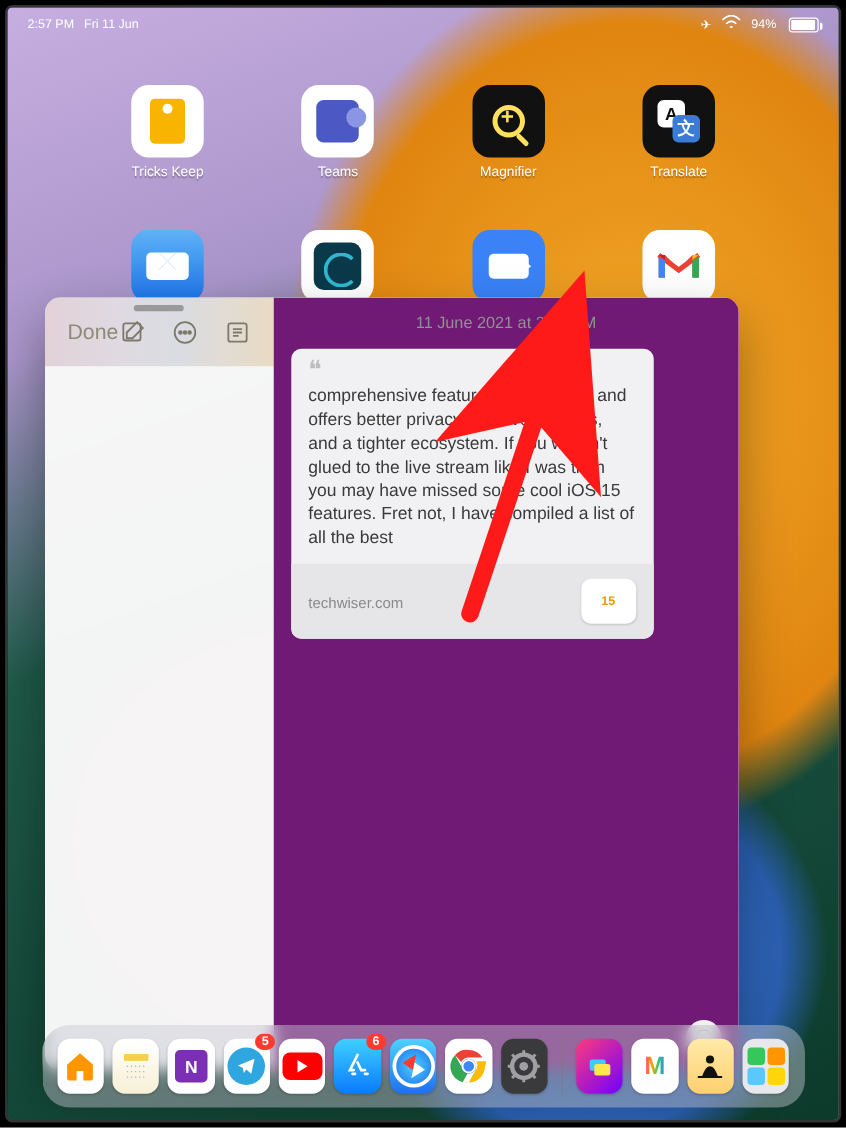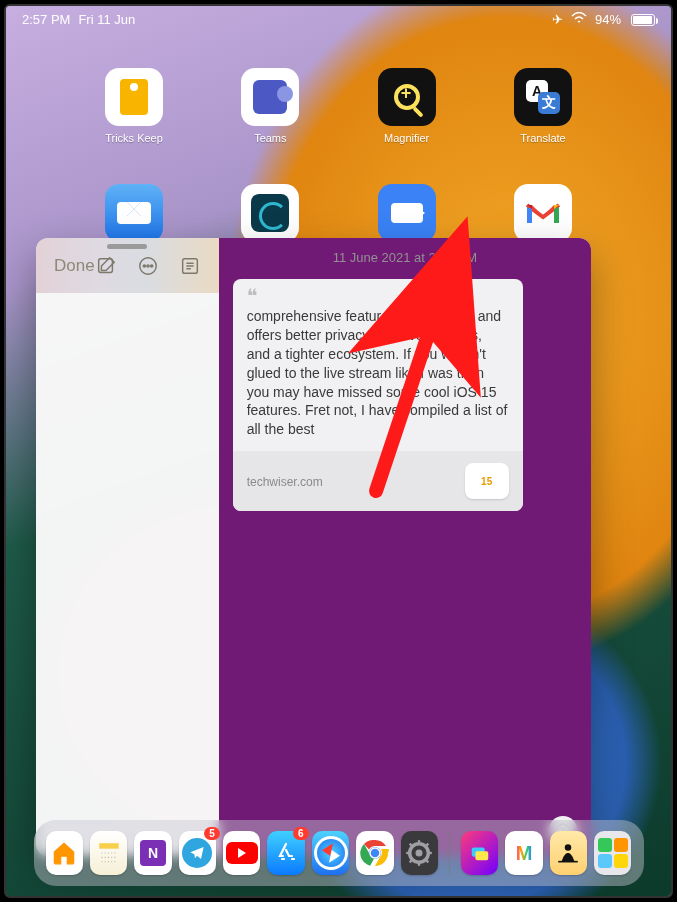--- a/index.html
+++ b/index.html
@@ -20,21 +20,21 @@
     position: absolute; inset: 0;
     background:
       radial-gradient(ellipse 400px 500px at 75% 35%, #f2a928 0%, #e08510 60%, transparent 70%),
       radial-gradient(ellipse 300px 280px at 35% 75%, #d14d8e 0%, #c03a7a 55%, transparent 68%),
       radial-gradient(ellipse 280px 260px at 70% 85%, #3a7bd5 0%, #2a5fb0 55%, transparent 68%),
       linear-gradient(160deg, #c7aee0 0%, #a994c9 25%, #1e5a48 48%, #0c3a2b 100%);
   }
   .status-bar {
     position: absolute; top: 6px; left: 0; right: 0;
     display: flex; justify-content: space-between; align-items: center;
-    color: #fff; font-size: 13px; font-weight: 500;
+    color: #fff; font-size: 10px; font-weight: 500;
     padding: 0 16px;
     z-index: 5;
   }
   .status-left, .status-right { display: flex; gap: 8px; align-items: center; }
   .battery-shell {
     display: inline-block; width: 24px; height: 12px; border: 1px solid #fff;
     border-radius: 3px; position: relative; margin-left: 2px;
   }
   .battery-shell::after {
     content: ""; position: absolute; right: -4px; top: 3px;

